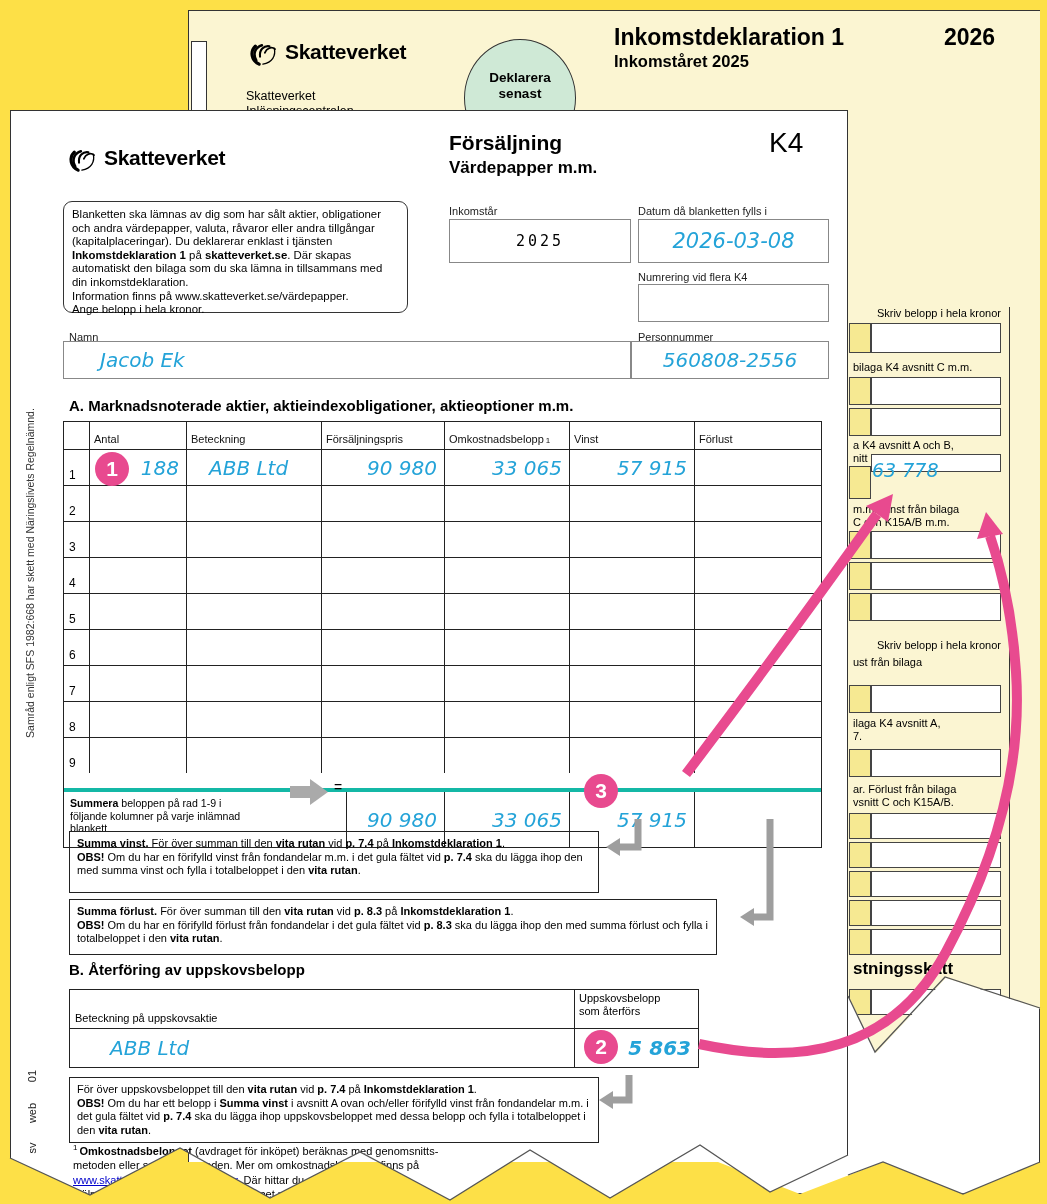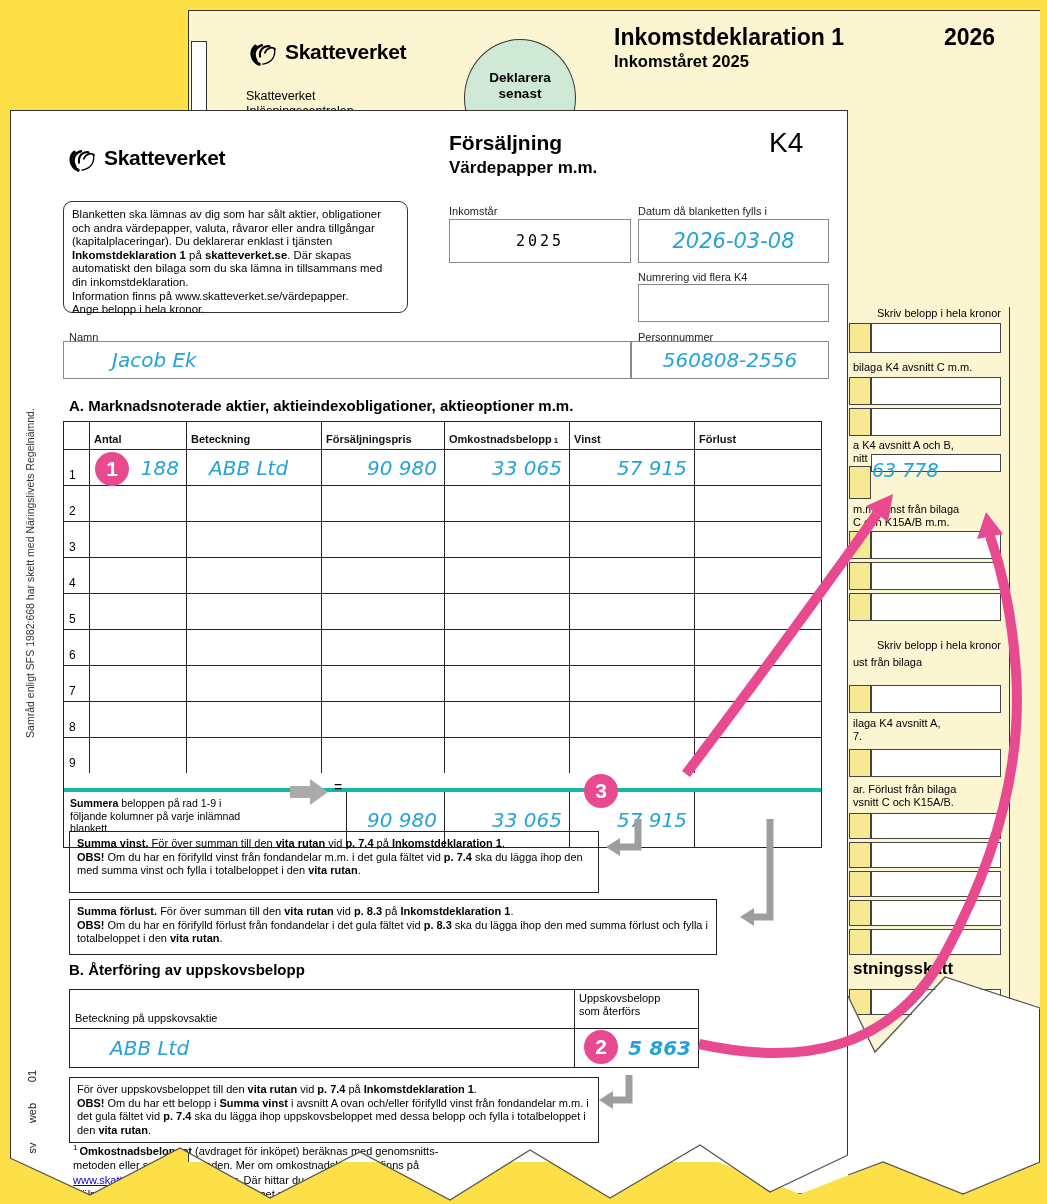--- a/index.html
+++ b/index.html
@@ -47,21 +47,21 @@
   .fbox{position:absolute;border:1.5px solid #888;background:#fff;box-sizing:border-box;display:flex;align-items:center;justify-content:center;}
   .mono{font-family:"DejaVu Sans Mono",monospace;font-size:15px;letter-spacing:3px;color:#000;}
   .hand{font-family:"DejaVu Sans",sans-serif;font-style:italic;color:#24a3d8;}
   .hand20{font-size:20px;}
   .hand21{font-size:21px;}
   .sec-heading{position:absolute;font-size:15px;font-weight:bold;color:#000;}
 
   
   .ta{position:absolute;left:52px;top:310px;width:757px;border:1.3px solid #222;background:#fff;box-sizing:content-box;}
   .tr{display:flex;height:35px;border-top:1px solid #222;}
-  .tr.head{height:27px;border-top:none;font-weight:bold;}
+  .tr.head{height:27px;border-top:none;}
   .td{border-right:1px solid #222;box-sizing:border-box;display:flex;align-items:center;overflow:hidden;}
   .c0{width:26px;}.c1{width:97px;}.c2{width:135px;}.c3{width:123px;}.c4{width:125px;}.c5{width:125px;}.c6{width:126px;border-right:none;}
   .head .td{align-items:flex-end;font-size:11px;padding:0 0 4px 4px;color:#111;}
   .nr{align-items:flex-end;padding:0 0 3px 5px;font-size:12px;color:#000;}
   .num{justify-content:flex-end;padding-right:7px;font-size:20px;}
   .bet{padding-left:22px;font-size:20px;}
   .sum-row{display:flex;height:55px;border-top:4px solid #14b8a6;margin-top:15px;}
   .sum-label{width:283px;border-right:1px solid #222;box-sizing:border-box;font-size:10.6px;line-height:12.6px;padding:5px 0 0 6px;white-space:pre-line;}
   .sum-c{box-sizing:border-box;border-right:1px solid #222;display:flex;align-items:center;justify-content:flex-end;padding-right:7px;font-size:20px;}
   .s3{width:98px;}.s4{width:125px;}.s5{width:125px;}.s6{width:126px;border-right:none;}
@@ -216,21 +216,21 @@
 
     <div class="flabel" style="left:627px;top:94px">Datum då blanketten fylls i</div>
     <div class="fbox" style="left:627px;top:108px;width:191px;height:44px">
       <span class="hand hand21">2026-03-08</span>
     </div>
 
     <div class="flabel" style="left:627px;top:160px">Numrering vid flera K4</div>
     <div class="fbox" style="left:627px;top:173px;width:191px;height:38px"></div>
 
     <div class="flabel" style="left:58px;top:220px">Namn</div>
-    <div class="fbox" style="left:52px;top:230px;width:568px;height:38px;justify-content:flex-start;padding-left:48px">
+    <div class="fbox" style="left:52px;top:230px;width:568px;height:38px;justify-content:flex-start;padding-left:36px">
       <span class="hand hand20">Jacob Ek</span>
     </div>
     <div class="flabel" style="left:627px;top:220px">Personnummer</div>
     <div class="fbox" style="left:620px;top:230px;width:198px;height:38px">
       <span class="hand hand20">560808-2556</span>
     </div>
 
     <div class="sec-heading" style="left:58px;top:286px">A. Marknadsnoterade aktier, aktieindexobligationer, aktieoptioner m.m.</div>
 
     <div class="ta">

